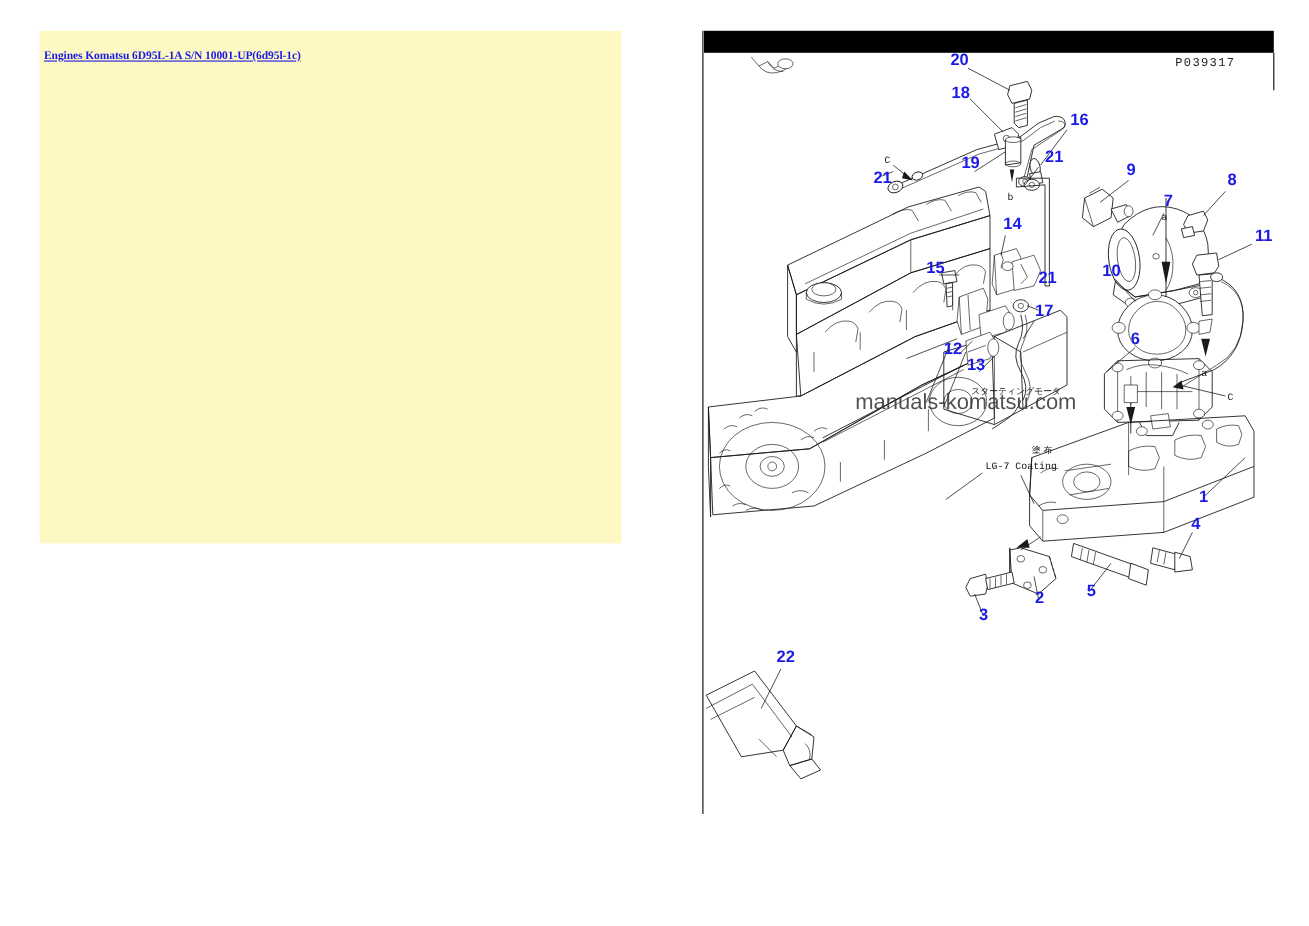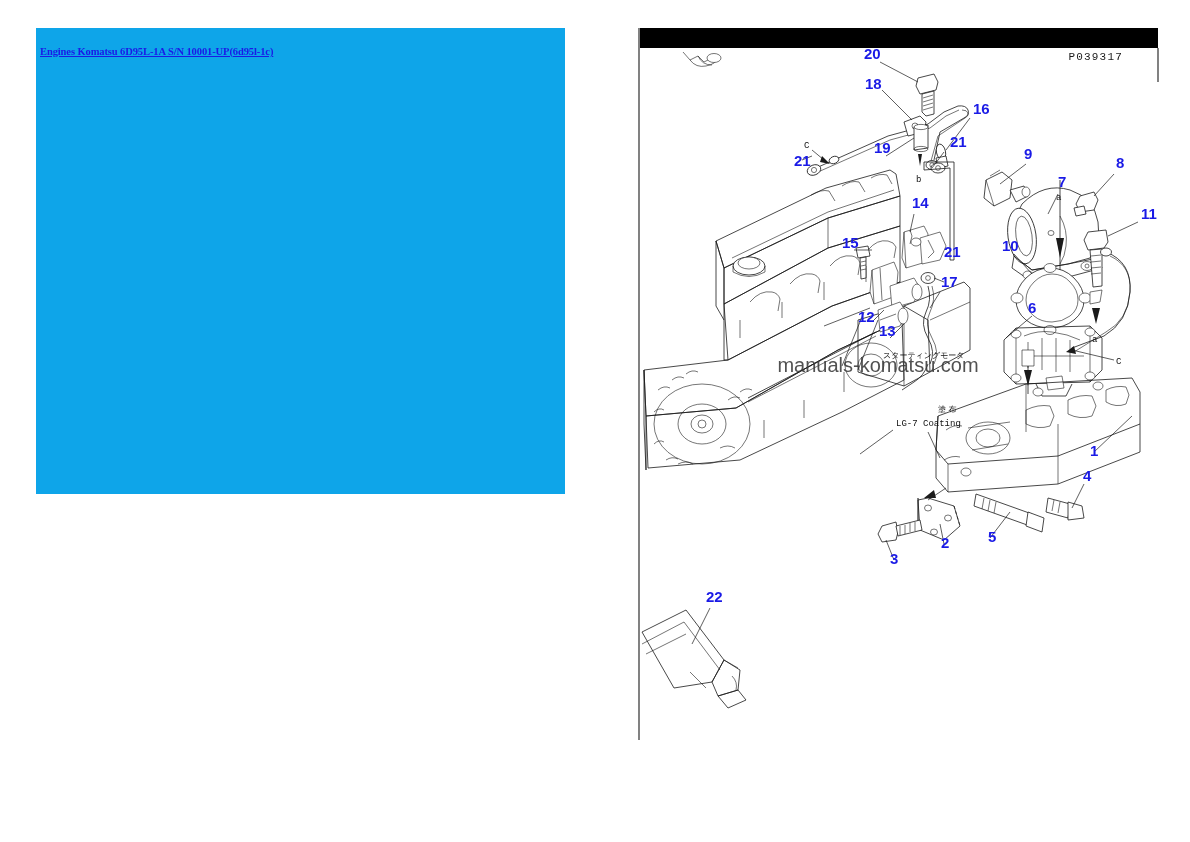--- a/index.html
+++ b/index.html
@@ -19,21 +19,21 @@
   #left-panel {
     position: absolute;
     left: 0; top: 0;
     width: 620px; height: 842px;
     background: #ffffff;
   }
   #thumb-box {
     position: absolute;
     left: 36px; top: 28px;
     width: 529px; height: 466px;
-    background: #0ea5e9;
+    background: #fef9c3;
   }
   #thumb-link {
     position: absolute;
     left: 4px; top: 18px;
     color: #1a1ae6;
     font-family: "Liberation Serif", serif;
     font-size: 10.5px;
     font-weight: bold;
     text-decoration: underline;
     letter-spacing: -0.1px;

